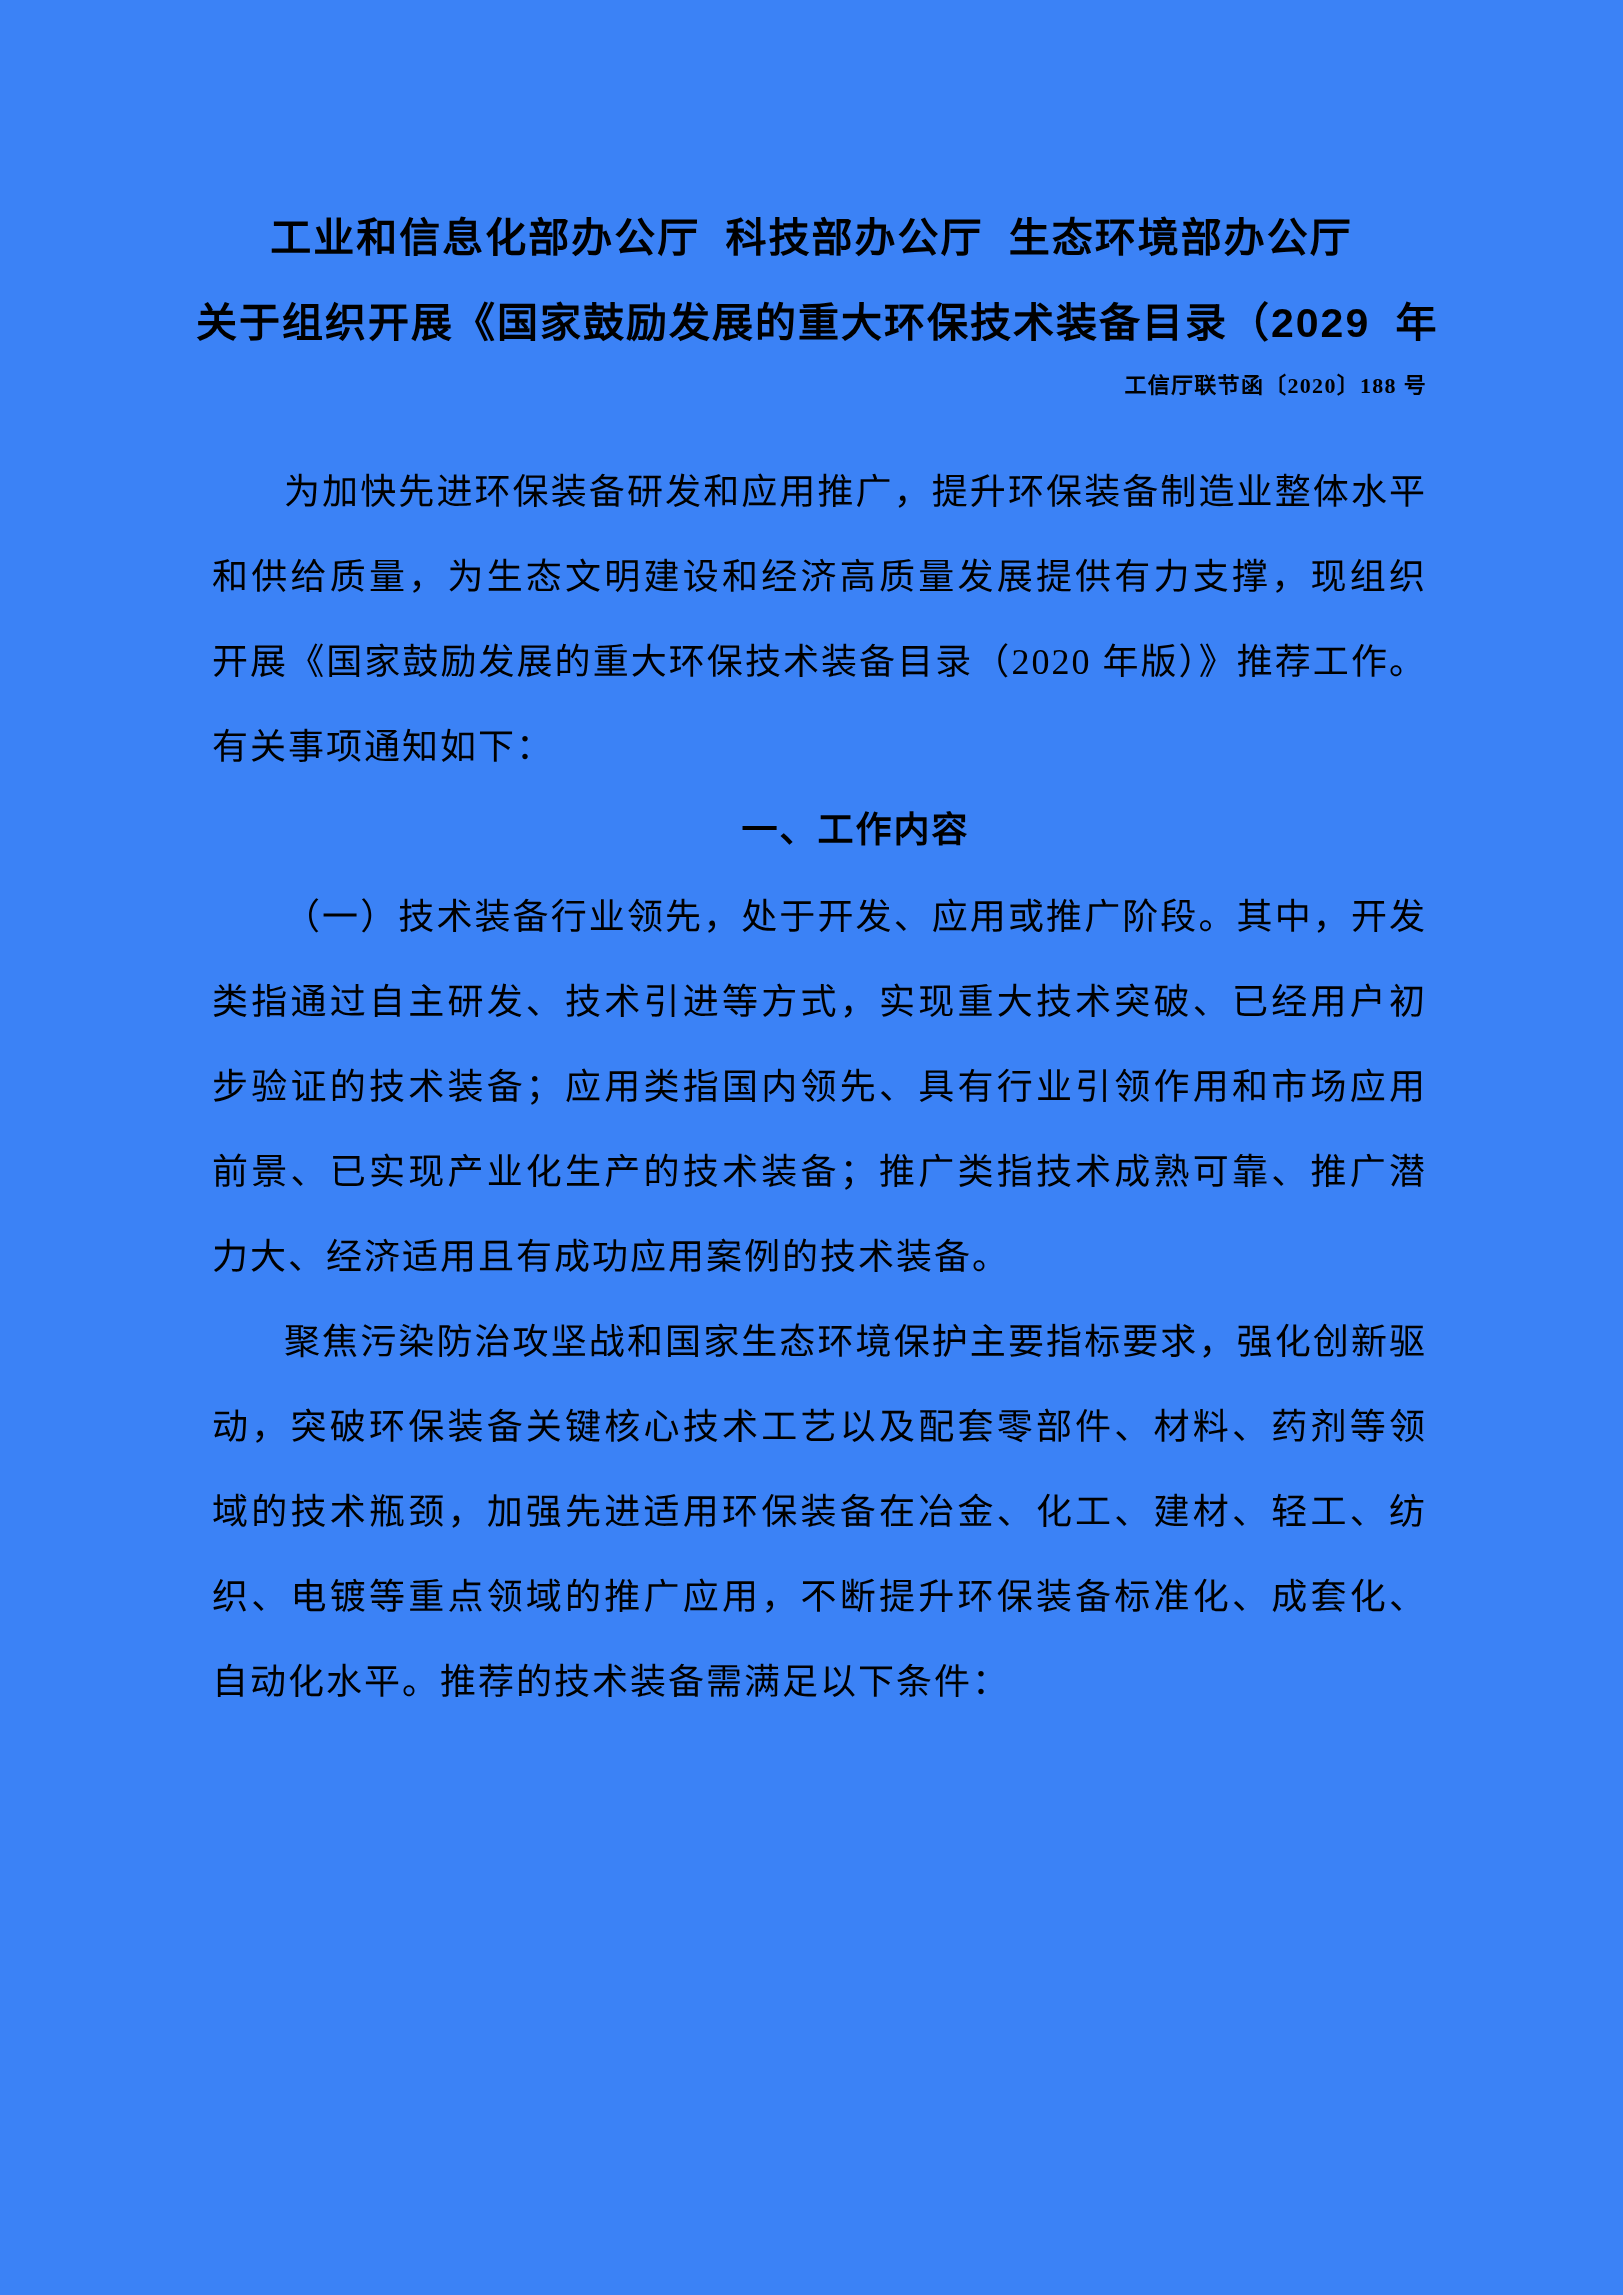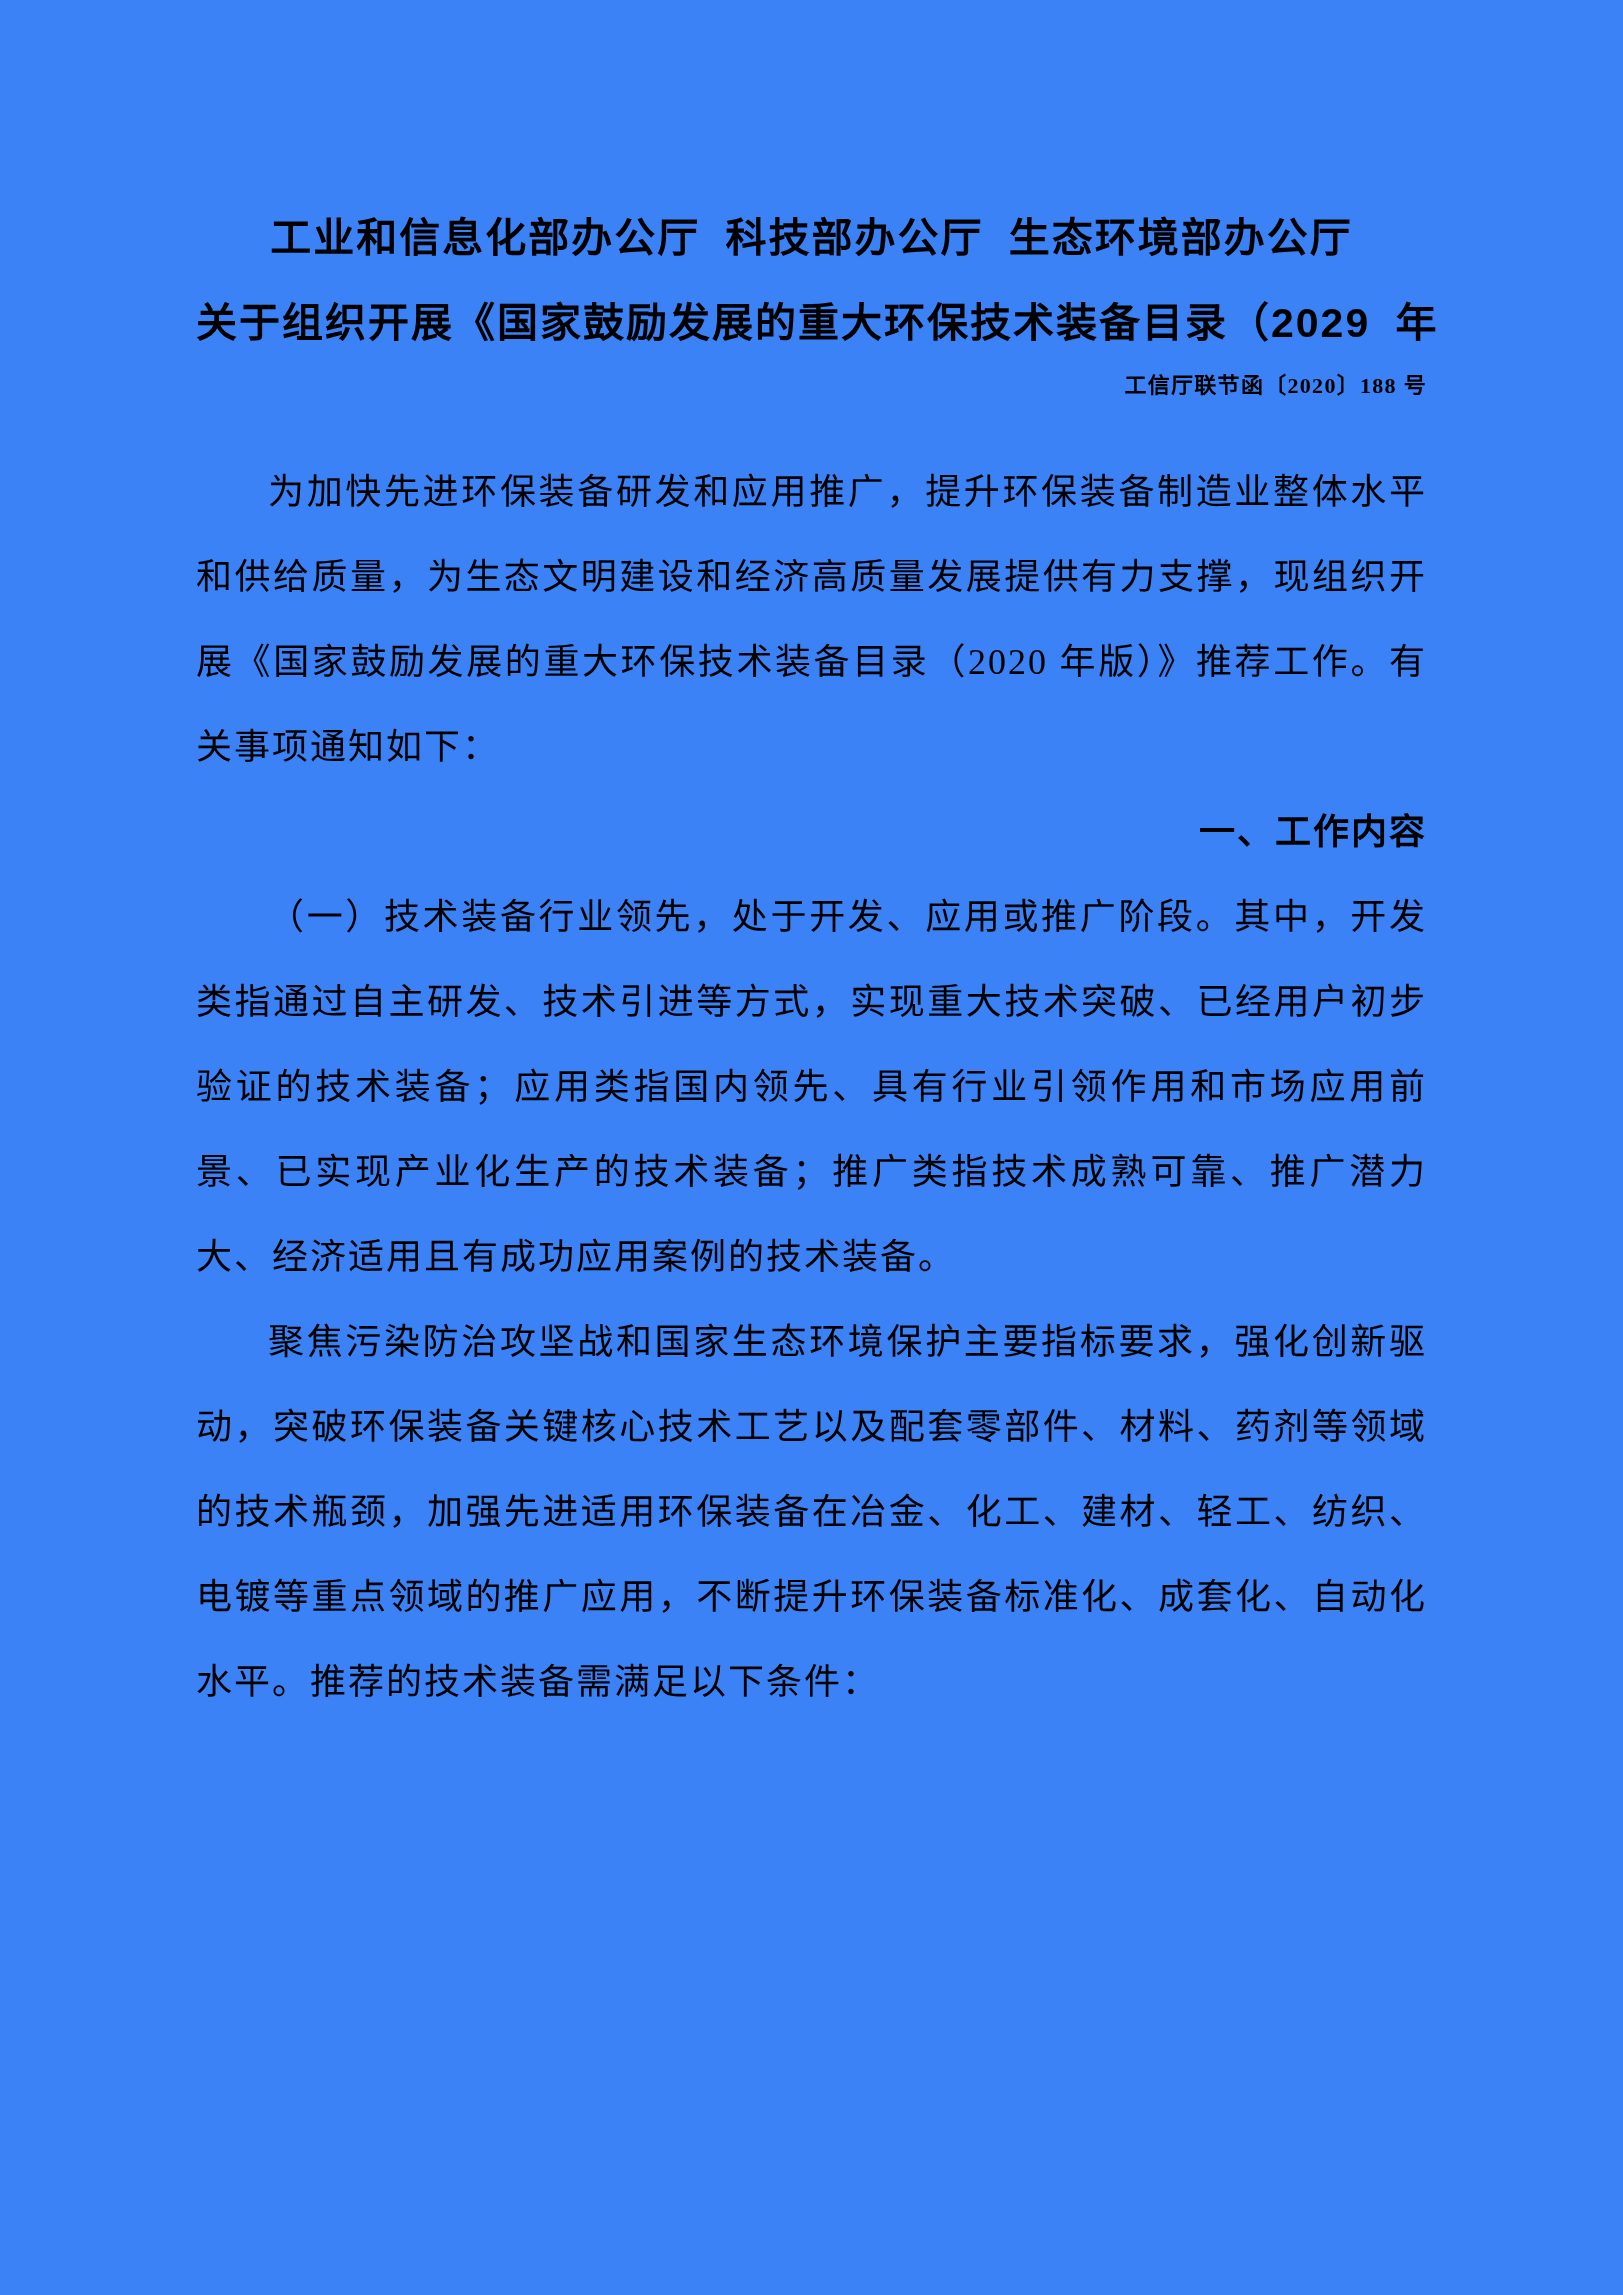--- a/index.html
+++ b/index.html
@@ -48,25 +48,26 @@
     line-height: 85px;
     text-align: justify;
     text-justify: inter-character;
     letter-spacing: 2px;
   }
   .para {
     margin: 0;
   }
   .indent {
     text-indent: 2em;
+    margin-left: 16px;
   }
   .heading {
-    font-family: Liberation Serif, serif;
+    font-family: Liberation Mono, monospace;
     font-weight: 700;
-    text-align: right;
+    text-align: center;
   }
 </style>
 </head>
 <body>
 
 <div class="page">
 
   <header>
     <div class="title">
       <div class="title-line">工业和信息化部办公厅 科技部办公厅 生态环境部办公厅</div>

